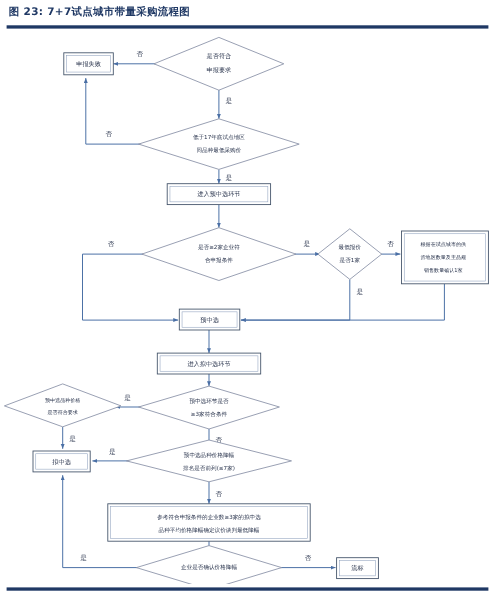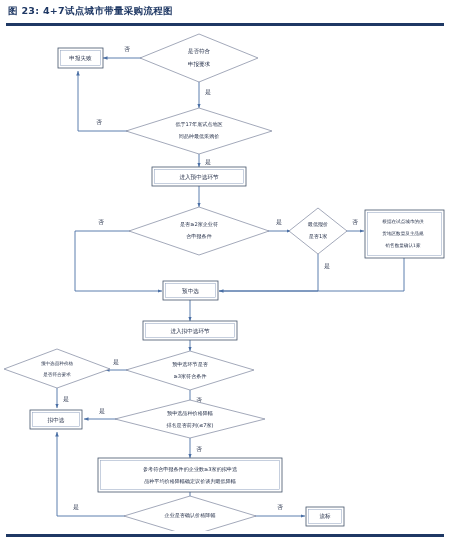--- a/index.html
+++ b/index.html
@@ -51,21 +51,21 @@
   .box{fill:#ffffff;stroke:#44546a;stroke-width:0.8;}
   .box-inner{fill:none;stroke:#8ea0bd;stroke-width:0.5;}
   .diamond{fill:#ffffff;stroke:#8b93a8;stroke-width:0.8;}
   .link{stroke:#4a6fa5;stroke-width:0.9;fill:none;}
 </style>
 </head>
 <body>
 
 <div id="figure-root">
 
-  <div class="fig-title">图 23:  4+7试点城市带量采购流程图</div>
+  <div class="fig-title">图 23:  7+7试点城市带量采购流程图</div>
   <div class="title-rule"></div>
 
   <svg id="flow-canvas" viewBox="0 0 450 505">
     <defs>
       <marker id="ah" markerWidth="6" markerHeight="6" refX="5" refY="2" orient="auto">
         <path d="M0,0 L5,2 L0,4 z" fill="#4a6fa5"></path>
       </marker>
     </defs>
 
     <g>

